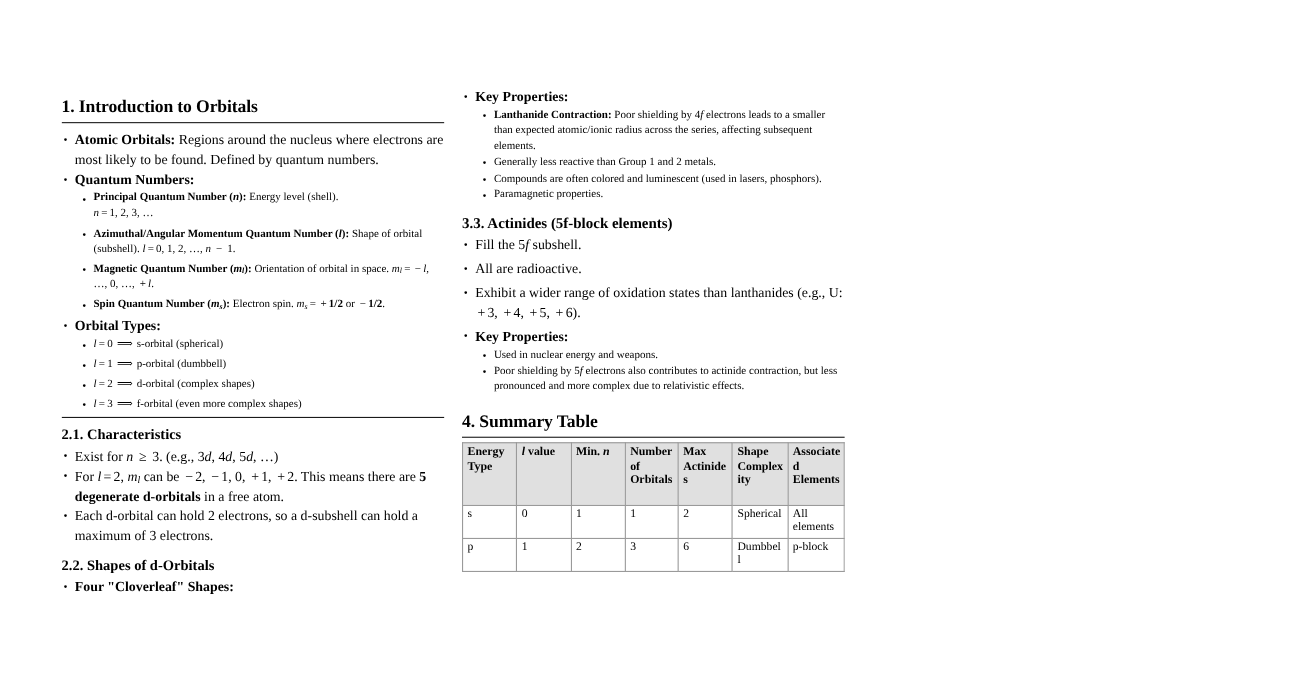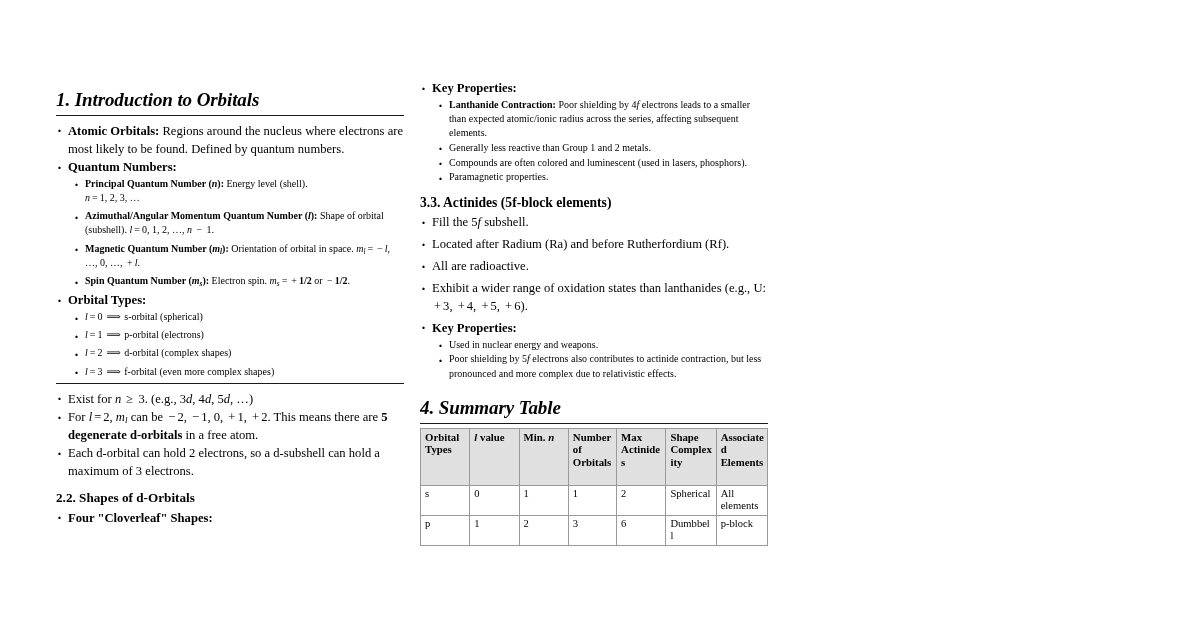--- a/index.html
+++ b/index.html
@@ -25,27 +25,26 @@
     position: absolute;
     top: 0;
     width: 348px;
     overflow: hidden;
   }
   .col-left  { left: 56px;  height: 626px; }
   .col-right { left: 420px; height: 626px; }
 
   
   h1.sec {
-    font-size: 19px;
+    font-size: 16px;
     font-weight: bold;
     margin: 0 0 3px 0;
     padding: 0;
     line-height: 1.25;
     letter-spacing: -0.1px;
-    font-style: italic;
   }
   .rule {
     border: 0;
     border-top: 1.6px solid #1a1a1a;
     margin: 0 0 7px 0;
     height: 0;
     width: 100%;
   }
   h3.sub {
     font-size: 13.2px;
@@ -173,28 +172,29 @@
         <li class="lvl2 spaced">
           <b>Spin Quantum Number (<span class="mi">m<sub class="msub">s</sub></span>):</b>
           <span> Electron spin. </span><span><span class="mi">m<sub class="msub">s</sub></span><span class="mrel">=</span><span class="mrel">+</span><span class="mfrac">1/2</span> or <span class="mrel">−</span><span class="mfrac">1/2</span>.</span>
         </li>
       </ul>
 
       <li class="tight"><b>Orbital Types:</b></li>
 
       <ul class="lvl2">
         <li class="lvl2 spaced"><span class="mi">l</span><span class="mrel">=</span><span class="mn">0</span><span class="arrow">⟹</span><span>s-orbital (spherical)</span></li>
-        <li class="lvl2 spaced"><span class="mi">l</span><span class="mrel">=</span><span class="mn">1</span><span class="arrow">⟹</span><span>p-orbital (electrons)</span></li>
+        <li class="lvl2 spaced"><span class="mi">l</span><span class="mrel">=</span><span class="mn">1</span><span class="arrow">⟹</span><span>p-orbital (dumbbell)</span></li>
         <li class="lvl2 spaced"><span class="mi">l</span><span class="mrel">=</span><span class="mn">2</span><span class="arrow">⟹</span><span>d-orbital (complex shapes)</span></li>
         <li class="lvl2 spaced"><span class="mi">l</span><span class="mrel">=</span><span class="mn">3</span><span class="arrow">⟹</span><span>f-orbital (even more complex shapes)</span></li>
       </ul>
     </ul>
 
     <hr class="rule">
 
+    <h3 class="sub" style="margin-top:2px;">2.1. Characteristics</h3>
 
     <ul class="lvl1">
       <li>Exist for <span class="mi">n</span> <span class="mrel">≥</span> <span class="mn">3</span>. (e.g., <span class="mn">3</span><span class="mi">d</span>, <span class="mn">4</span><span class="mi">d</span>, <span class="mn">5</span><span class="mi">d</span>, …)</li>
       <li>For <span class="mi">l</span><span class="mrel">=</span><span class="mn">2</span>, <span class="mi">m<sub class="msub">l</sub></span> can be <span class="mrel">−</span><span class="mn">2</span>, <span class="mrel">−</span><span class="mn">1</span>, <span class="mn">0</span>, <span class="mrel">+</span><span class="mn">1</span>, <span class="mrel">+</span><span class="mn">2</span>. This means there are <b>5 degenerate d-orbitals</b> in a free atom.</li>
       <li>Each d-orbital can hold 2 electrons, so a d-subshell can hold a maximum of 3 electrons.</li>
     </ul>
 
     <h3 class="sub">2.2. Shapes of d-Orbitals</h3>
 
     <ul class="lvl1">
@@ -213,21 +213,20 @@
         <li class="lvl2">Generally less reactive than Group 1 and 2 metals.</li>
         <li class="lvl2">Compounds are often colored and luminescent (used in lasers, phosphors).</li>
         <li class="lvl2">Paramagnetic properties.</li>
       </ul>
     </ul>
 
     <h3 class="sub" style="font-size:13.6px;margin-top:10px;">3.3. Actinides (5f-block elements)</h3>
 
     <ul class="lvl1">
       <li class="spaced">Fill the <span class="mn">5</span><span class="mi">f</span> subshell.</li>
-      <li class="spaced">Located after Radium (Ra) and before Rutherfordium (Rf).</li>
       <li class="spaced">All are radioactive.</li>
       <li class="spaced">Exhibit a wider range of oxidation states than lanthanides (e.g., U: <span class="mrel">+</span><span class="mn">3</span>, <span class="mrel">+</span><span class="mn">4</span>, <span class="mrel">+</span><span class="mn">5</span>, <span class="mrel">+</span><span class="mn">6</span>).</li>
 
       <li class="tight"><b>Key Properties:</b></li>
 
       <ul class="lvl2">
         <li class="lvl2">Used in nuclear energy and weapons.</li>
         <li class="lvl2">Poor shielding by <span class="mn">5</span><span class="mi">f</span> electrons also contributes to actinide contraction, but less pronounced and more complex due to relativistic effects.</li>
       </ul>
     </ul>
@@ -240,21 +239,21 @@
         <col class="c0">
           <col class="c1">
           <col class="c2">
           <col class="c3">
           <col class="c4">
           <col class="c5">
           <col class="c6">
       </colgroup>
       <thead>
         <tr class="hdr">
-          <th>Orbital Types</th>
+          <th>Energy Type</th>
           <th><span class="mi">l</span> value</th>
           <th>Min. <span class="mi">n</span></th>
           <th>Number of Orbitals</th>
           <th>Max Actinides</th>
           <th>Shape Complexity</th>
           <th>Associated Elements</th>
         </tr>
       </thead>
       <tbody>
         <tr>

